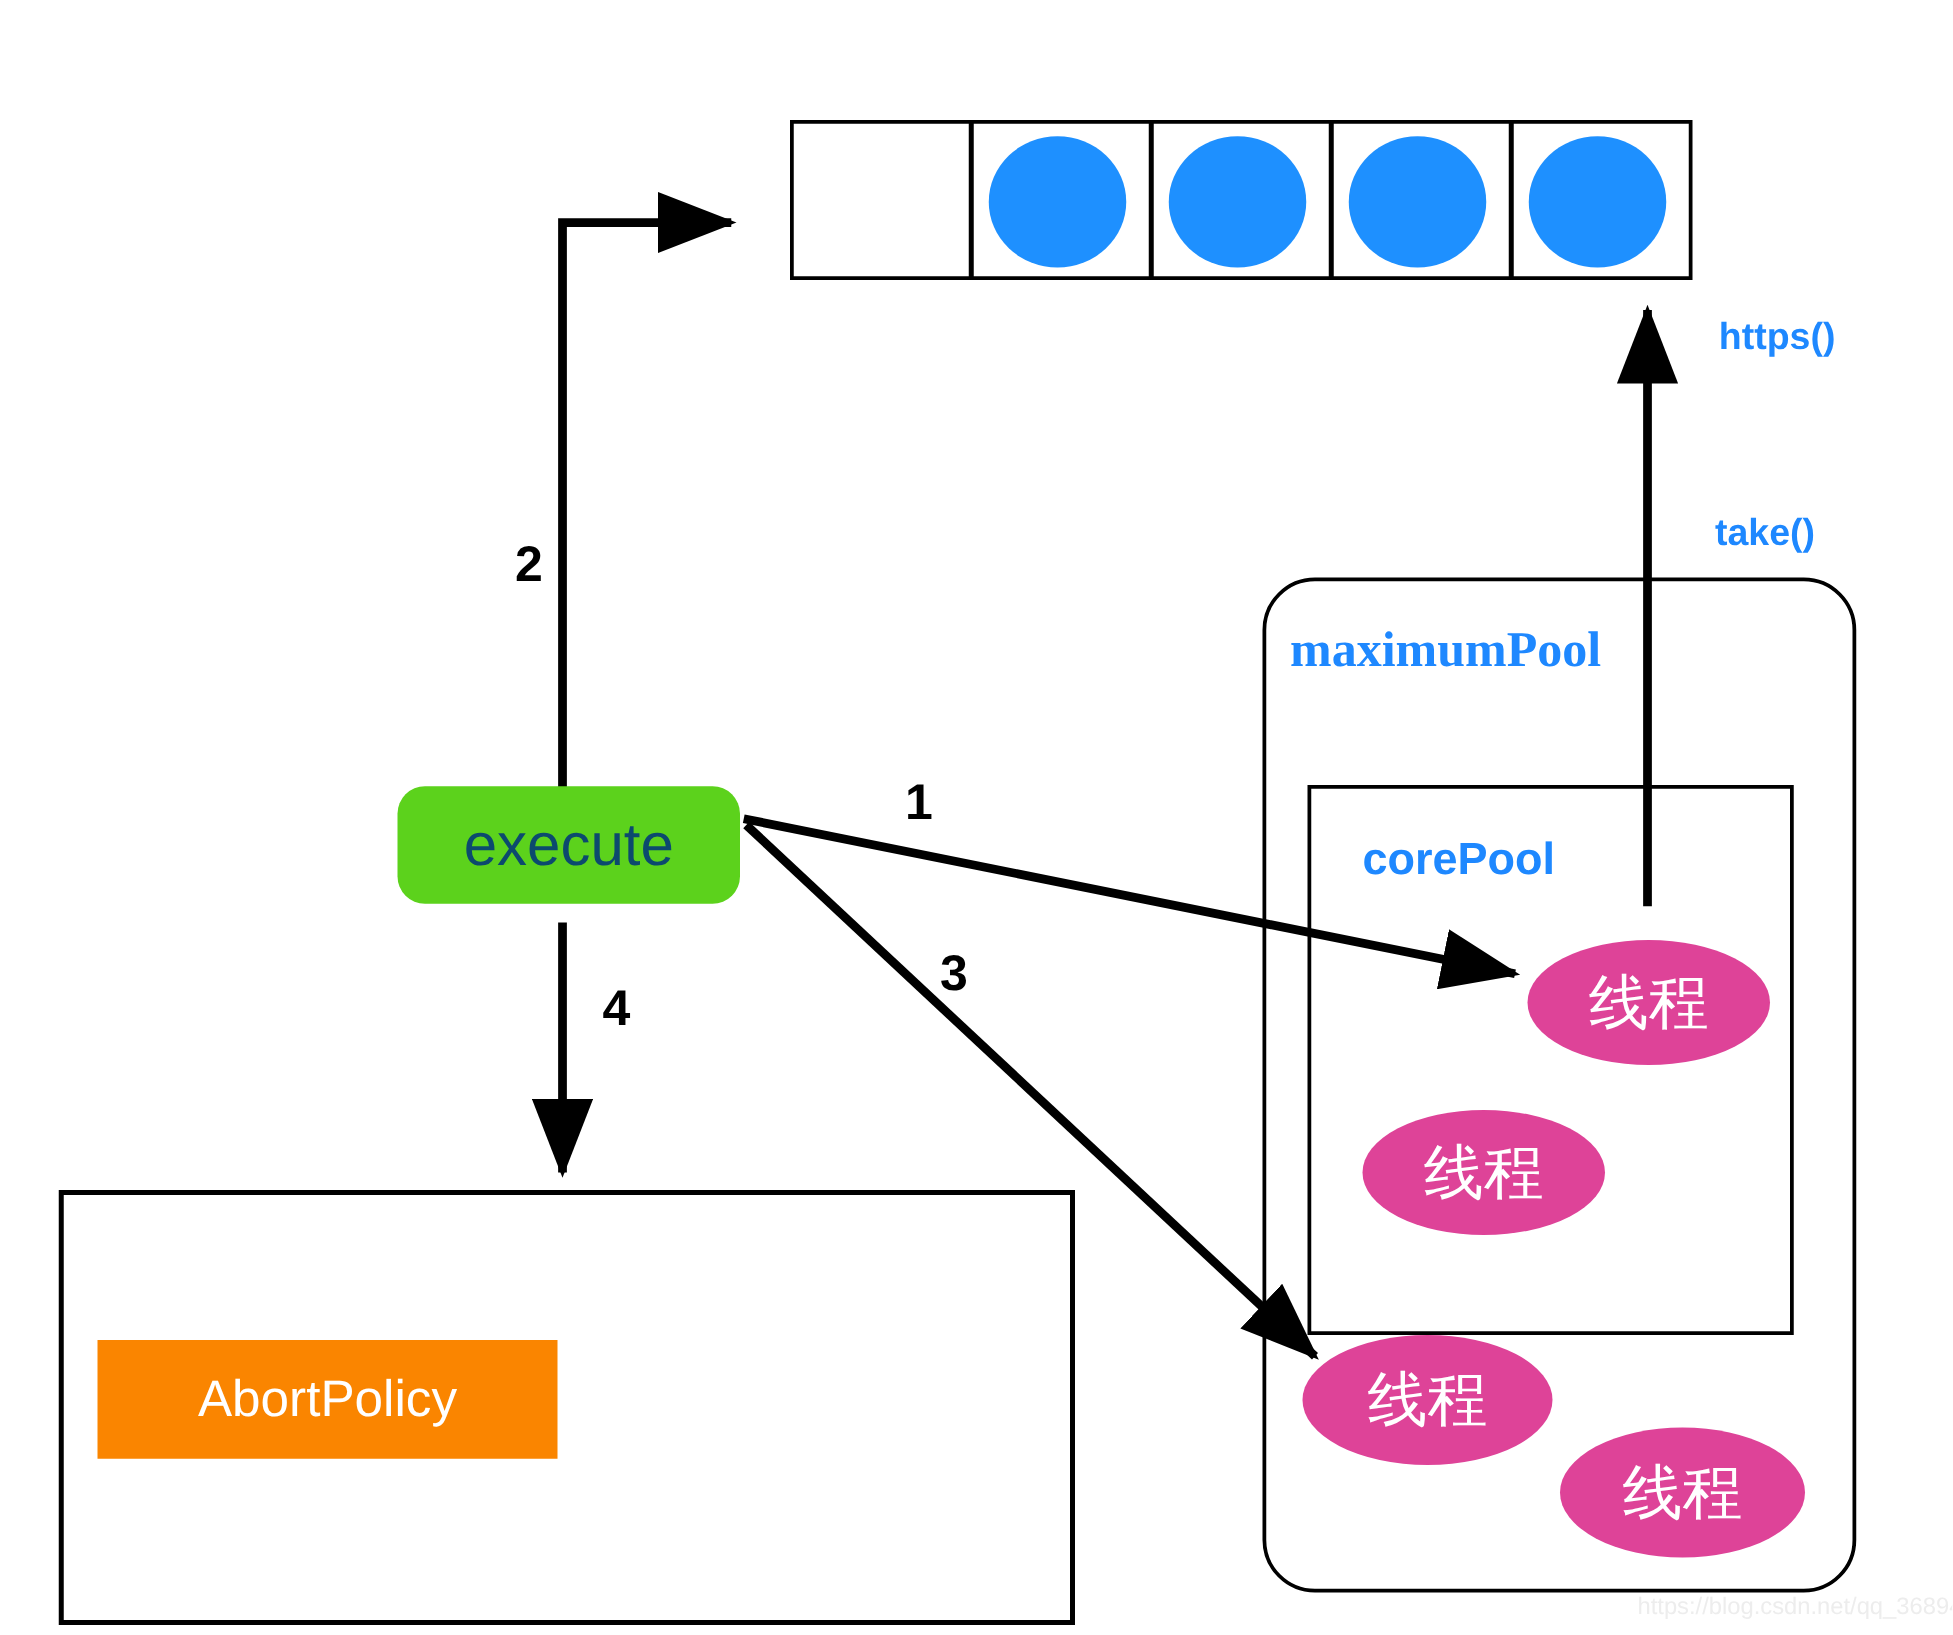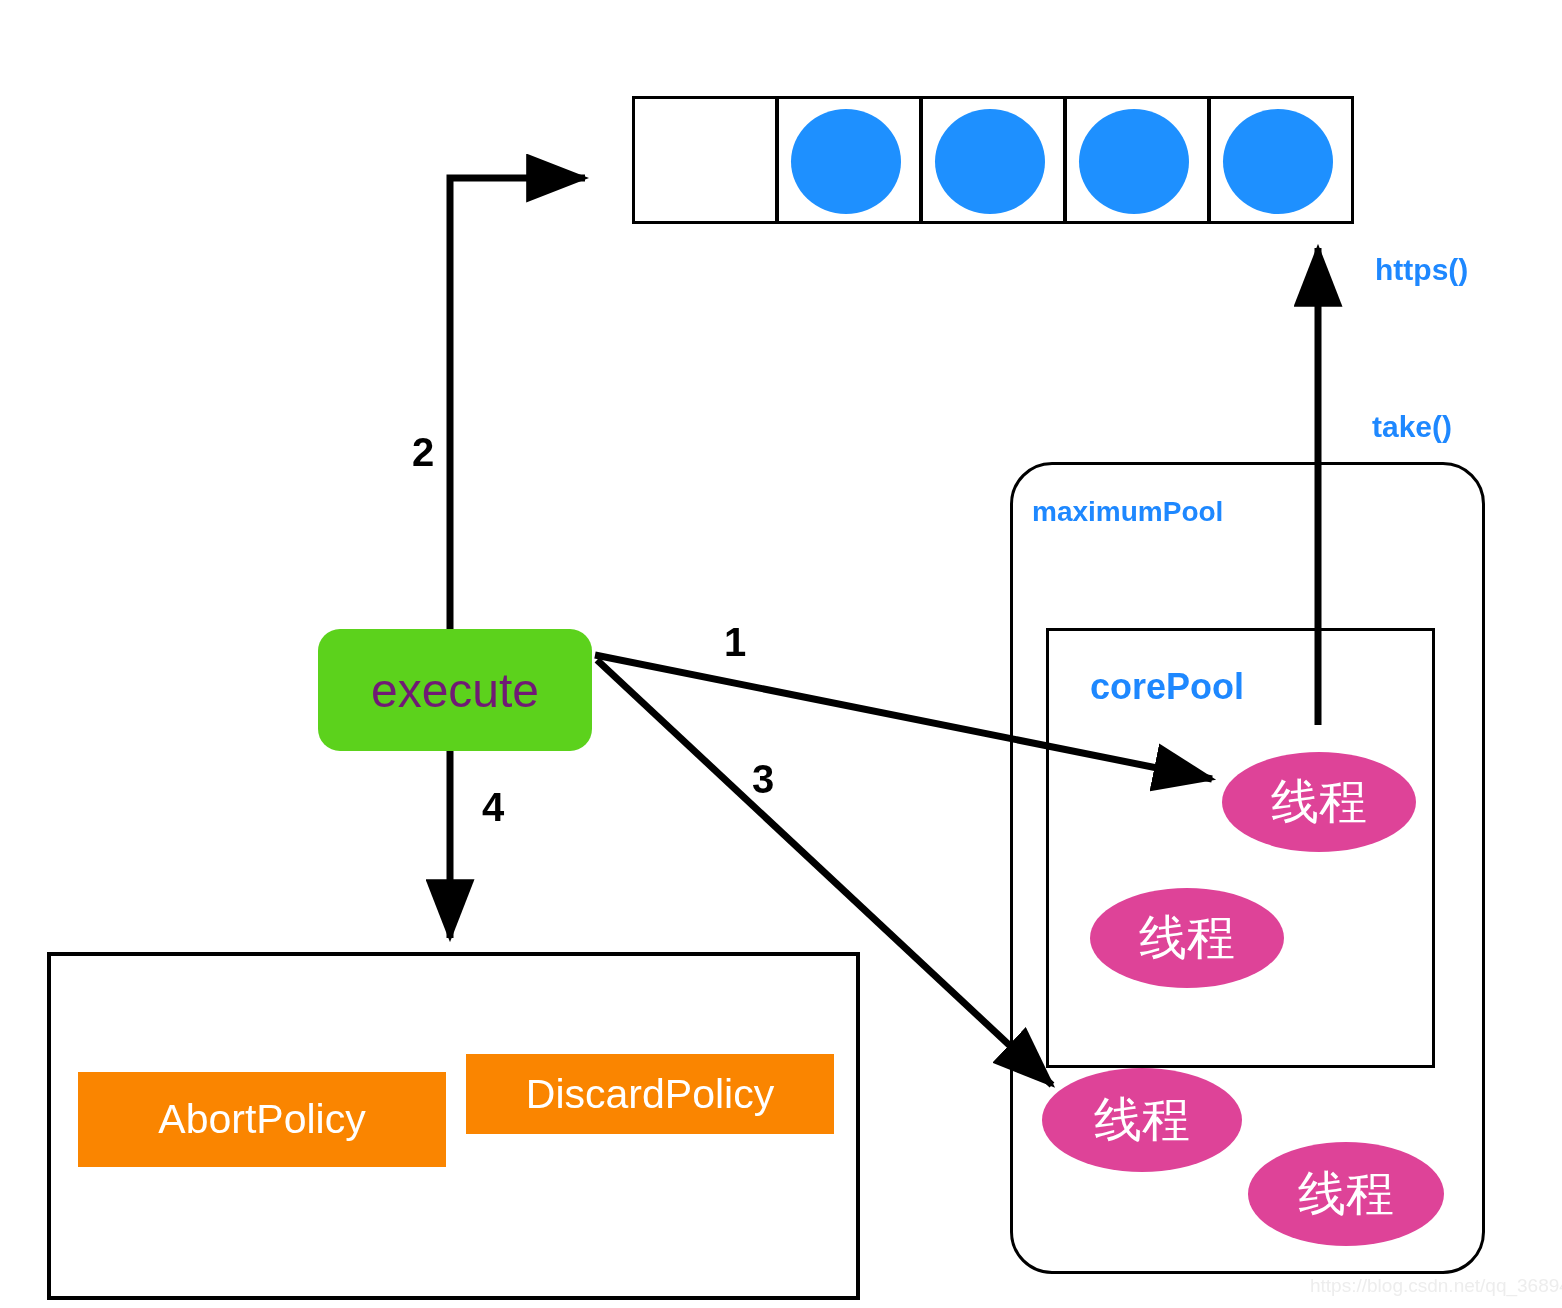--- a/index.html
+++ b/index.html
@@ -36,21 +36,21 @@
   .num-label {
     color: #000000;
     font-weight: bold;
     font-size: 40px;
     font-family: "Liberation Sans", sans-serif;
   }
   .queue-title {
     font-size: 46px;
     letter-spacing: -0.5px;
   }
-  .pool-label { font-size: 28px; }
+  .pool-label { font-size: 40px; font-family: Liberation Serif, serif; }
   .core-label { font-size: 36px; }
   .method-label { font-size: 30px; }
   .handler-title { font-size: 31px; }
 
   .queue-cell {
     position: absolute;
     box-sizing: border-box;
     border: 3px solid #000;
     background: #fff;
   }
@@ -58,24 +58,24 @@
     position: absolute;
     background: #1E90FF;
     border-radius: 50%;
   }
 
   .execute-btn {
     position: absolute;
     left: 318px;
     top: 629px;
     width: 274px;
-    height: 122px;
+    height: 94px;
     background: #5CD21C;
     border-radius: 22px;
-    color: #701a75;
+    color: #0c4a6e;
     font-size: 48px;
     font-weight: normal;
     display: flex;
     align-items: center;
     justify-content: center;
     font-family: "Liberation Sans", sans-serif;
   }
 
   .handler-box {
     position: absolute;
@@ -189,21 +189,20 @@
   <div class="ovl num-label" style="left:412px; top:430px;">2</div>
   <div class="ovl num-label" style="left:482px; top:785px;">4</div>
   <div class="ovl num-label" style="left:724px; top:620px;">1</div>
   <div class="ovl num-label" style="left:752px; top:757px;">3</div>
 
   <div class="execute-btn">execute</div>
 
   <div class="handler-box">
 
     <div class="policy-chip" style="left:27px; top:116px; width:368px; height:95px; font-size:41px;">AbortPolicy</div>
-    <div class="policy-chip" style="left:415px; top:98px; width:368px; height:80px; font-size:41px;">DiscardPolicy</div>
   </div>
 
   <div class="max-pool"></div>
   <div class="ovl blue-label pool-label" style="left:1032px; top:496px;">maximumPool</div>
 
   <div class="core-pool"></div>
   <div class="ovl blue-label core-label" style="left:1090px; top:666px;">corePool</div>
 
   <div class="thread-ellipse" style="left:1222px; top:752px; width:194px; height:100px;">线程</div>
   <div class="thread-ellipse" style="left:1090px; top:888px; width:194px; height:100px;">线程</div>

